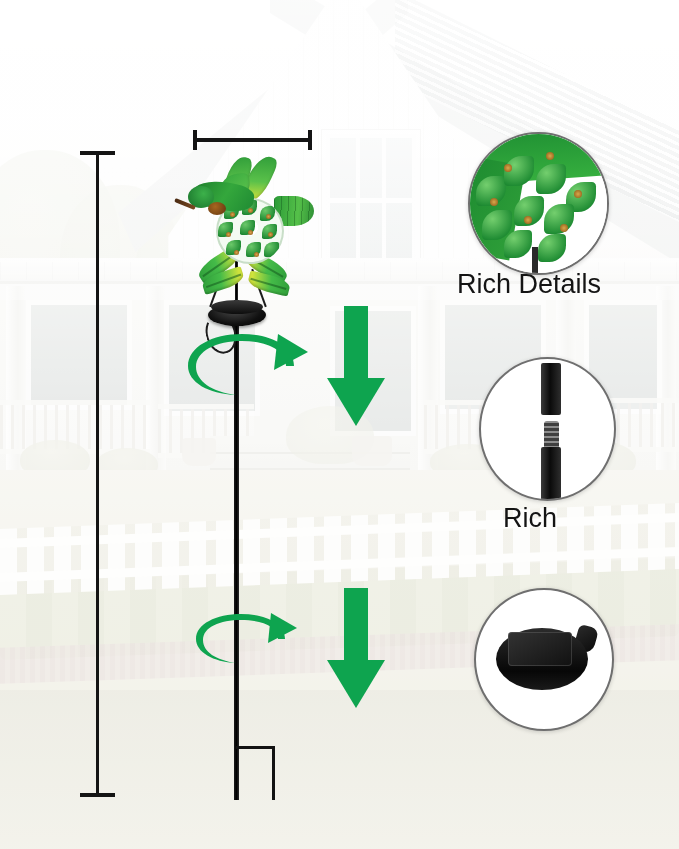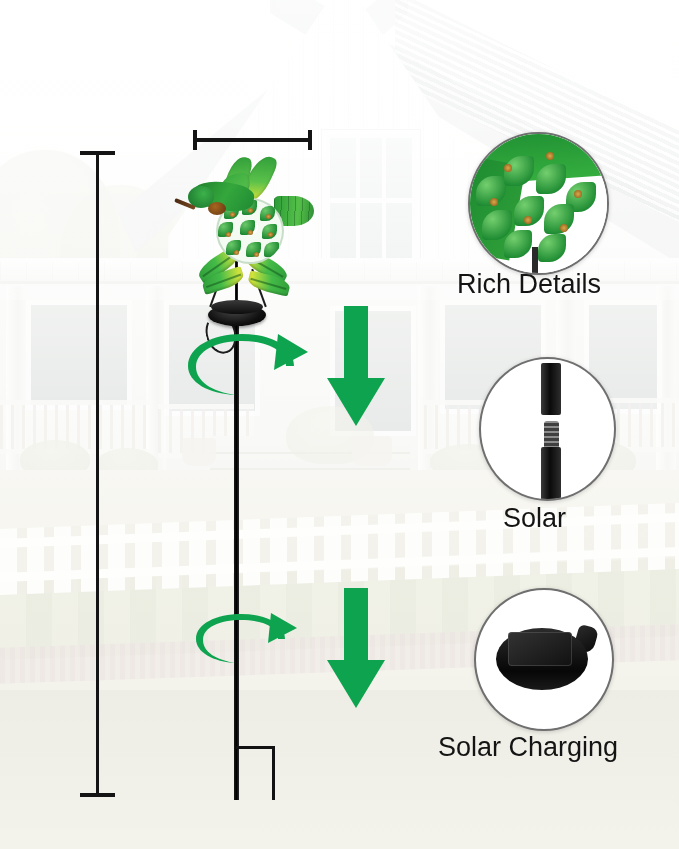--- a/index.html
+++ b/index.html
@@ -411,22 +411,21 @@
     <div class="rd-core" style="left:90px;top:90px"></div>
     <div class="rd-stem"></div>
   </div>
   <div class="callout-label" id="lbl-detail">Rich Details</div>
 
   <div class="callout" id="c-screw">
     <div class="sc-top"></div>
     <div class="sc-thread"></div>
     <div class="sc-bot"></div>
   </div>
-  <div class="callout-label" id="lbl-screw">Solar</div>
+  <div class="callout-label" id="lbl-screw">Rich</div>
 
   <div class="callout" id="c-solar">
     <div class="sp-tab"></div>
     <div class="sp-body"></div>
     <div class="sp-cell"></div>
   </div>
-  <div class="callout-label" id="lbl-solar">Solar Charging</div>
 
 </div>
 
 </body></html>

